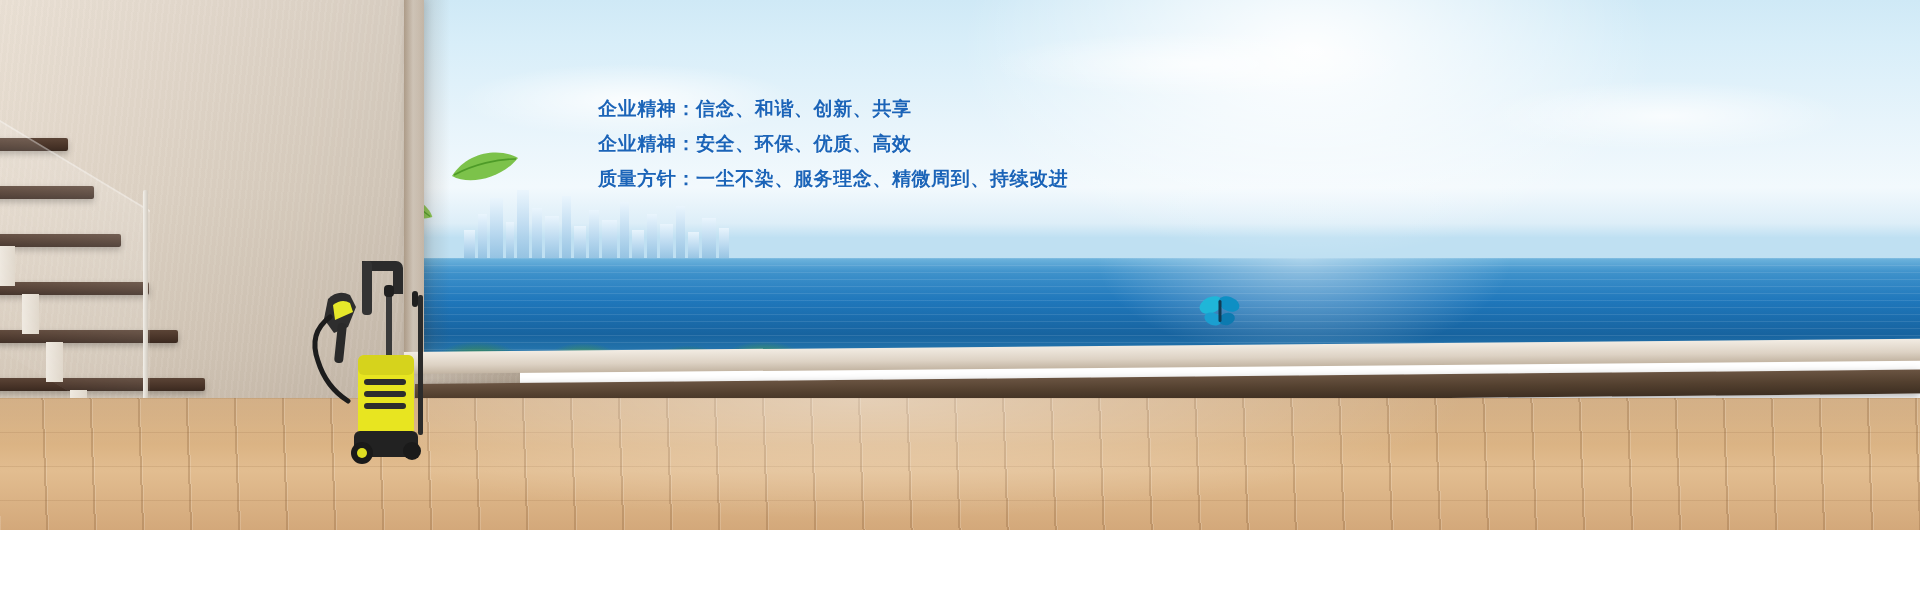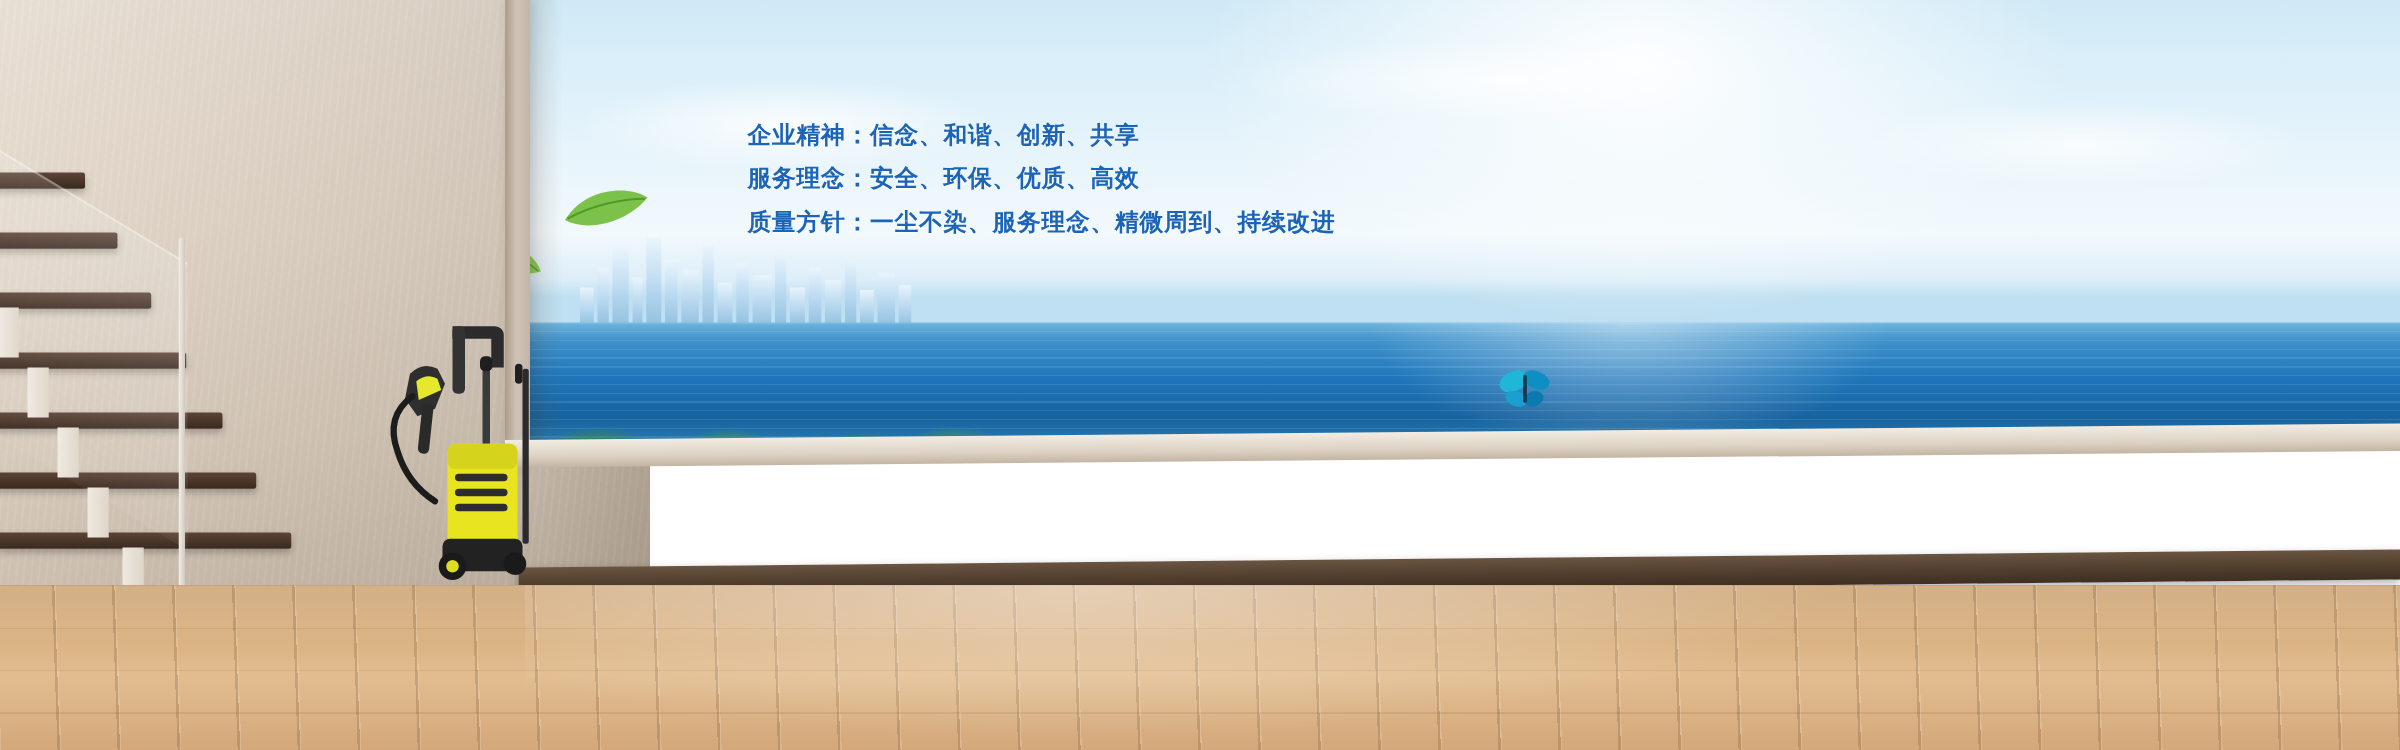--- a/index.html
+++ b/index.html
@@ -1,19 +1,19 @@
 <!DOCTYPE html>
 <html><head>
 <meta charset="utf-8">
 <style>
   * { margin:0; padding:0; box-sizing:border-box; }
   html,body { width:1920px; height:600px; overflow:hidden; background:#fff;
     font-family:"Liberation Sans","DejaVu Sans",sans-serif; }
 
-  .banner { position:relative; width:1920px; height:600px; overflow:hidden; }
+  .banner { position:relative; width:1920px; height:530px; overflow:hidden; }
 
   
   .room-wall {
     position:absolute; left:0; top:0; width:520px; height:470px;
     background:
       linear-gradient(100deg, rgba(255,255,255,0.10) 0%, rgba(0,0,0,0.05) 55%, rgba(0,0,0,0.12) 100%),
       linear-gradient(180deg,#e8ddd0 0%, #e2d6c7 40%, #d8cbbb 75%, #cdbfae 100%);
   }
   .room-wall::after{
     content:""; position:absolute; right:0; top:0; width:90px; height:100%;
@@ -283,17 +283,17 @@
       <circle cx="62" cy="198" r="5" fill="#dede22"></circle>
       <circle cx="112" cy="196" r="9" fill="#1a1a1a"></circle>
 
       <rect x="118" y="40" width="5" height="140" rx="2" fill="#2b2b2b"></rect>
       <rect x="112" y="36" width="6" height="16" rx="3" fill="#1f1f1f"></rect>
     </svg>
   </div>
 
   <div class="philosophy">
     <div>企业精神：信念、和谐、创新、共享</div>
-    <div>服务理念：安全、环保、优质、高效</div>
+    <div>企业精神：安全、环保、优质、高效</div>
     <div>质量方针：一尘不染、服务理念、精微周到、持续改进</div>
   </div>
 
 </div>
 
 </body></html>

